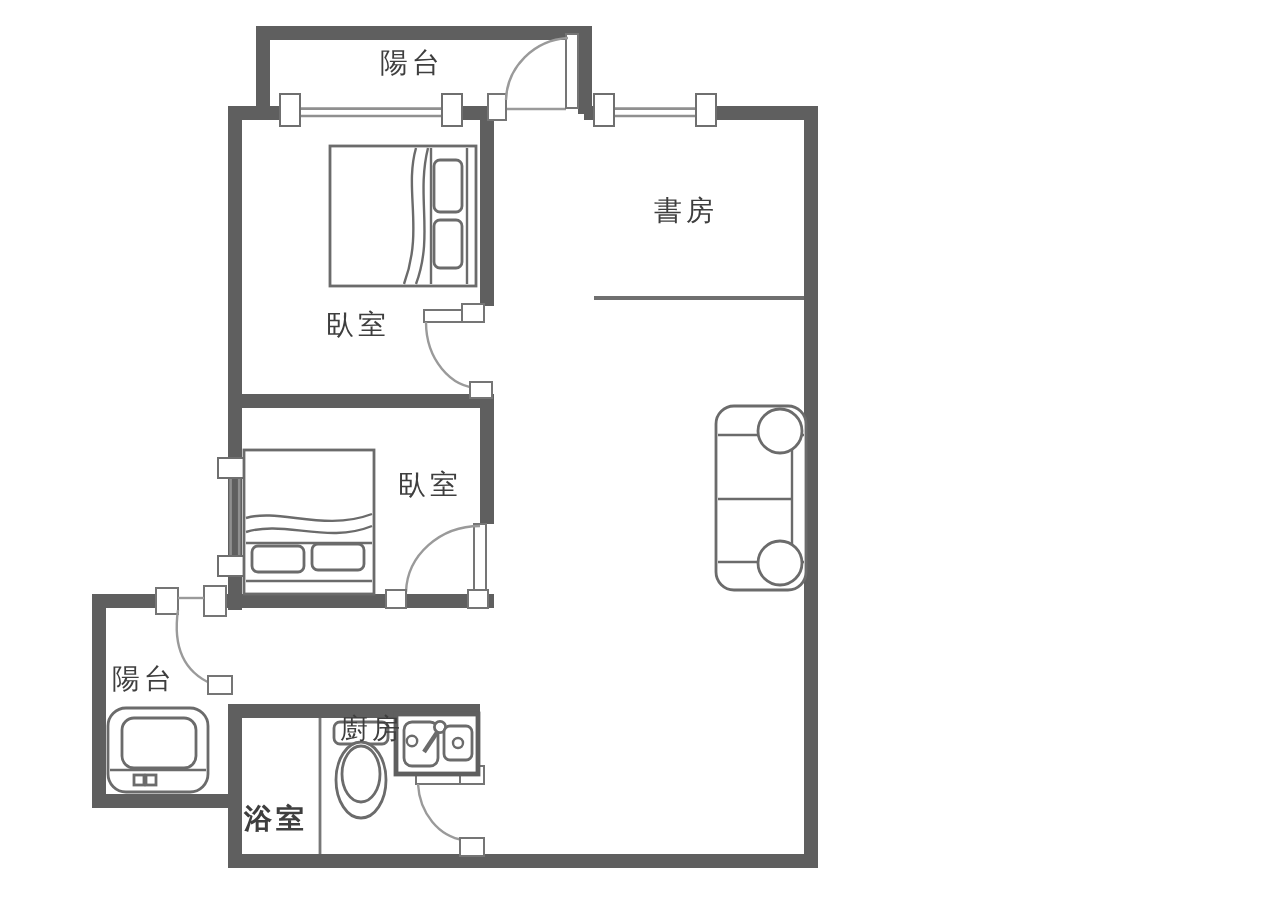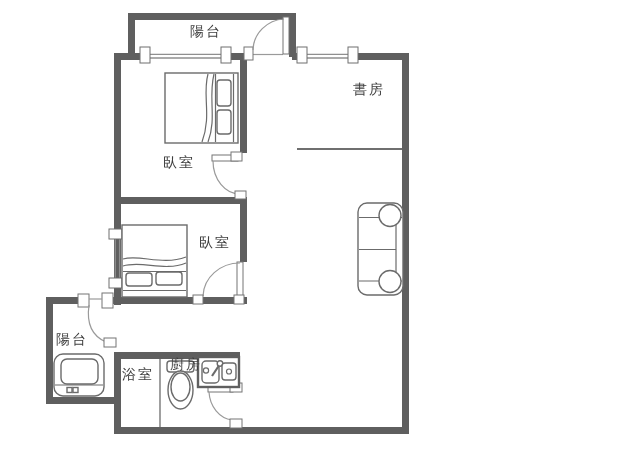--- a/index.html
+++ b/index.html
@@ -187,19 +187,19 @@
       <rect class="furn" x="202" y="361" width="17" height="22" rx="4" stroke-width="1.1"></rect>
       <circle class="fline" cx="206" cy="370.5" r="2.6" fill="none"></circle>
       <line x1="212" y1="376" x2="220" y2="364" stroke="#6b6b6b" stroke-width="2.2"></line>
       <circle class="furn" cx="220" cy="363.5" r="2.8" stroke-width="1.1"></circle>
       <rect class="furn" x="222" y="363" width="14" height="17" rx="3" stroke-width="1.1"></rect>
       <circle class="fline" cx="229" cy="371.5" r="2.5" fill="none"></circle>
     </g>
   </svg>
 
   <div class="room-label" style="left:206px; top:32px;">陽台</div>
-  <div class="room-label" style="left:343px; top:90px;margin-left:26px;">書房</div>
+  <div class="room-label" style="left:343px; top:106px;">書房</div>
   <div class="room-label" style="left:179px; top:163px;">臥室</div>
   <div class="room-label" style="left:215px; top:243px;">臥室</div>
   <div class="room-label" style="left:186px; top:329px;margin-top:36px;">廚房</div>
   <div class="room-label" style="left:72px;  top:340px;">陽台</div>
-  <div class="room-label" style="left:138px; top:375px;">浴室</div>
+  <div class="room-label" style="left:138px; top:410px;font-weight:bold;">浴室</div>
 </div>
 
 </body></html>

